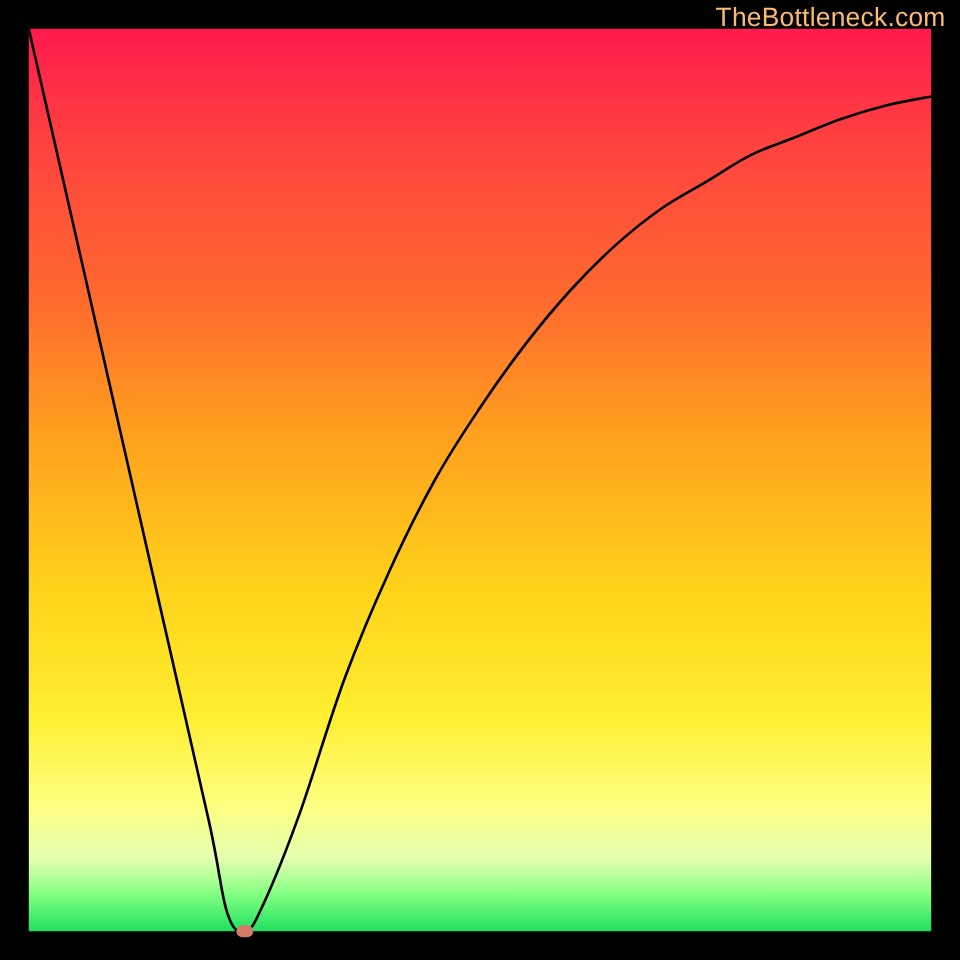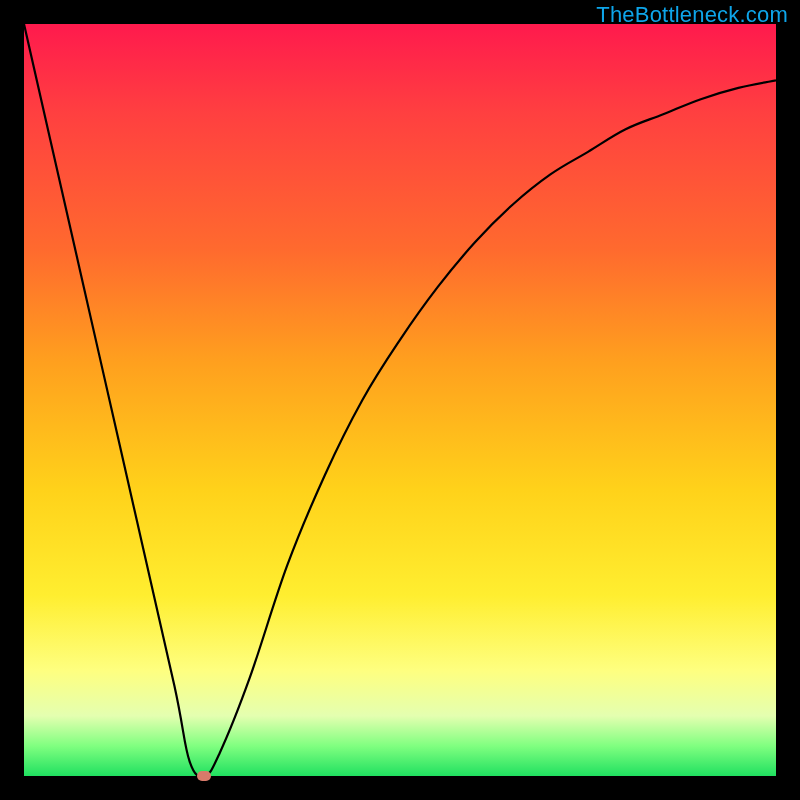--- a/index.html
+++ b/index.html
@@ -39,21 +39,21 @@
       #80ff80 96%,
       #20e060 100%
     );
   }
   .watermark {
     position: absolute;
     top: 2px;
     right: 12px;
     font-size: 22px;
     font-weight: 500;
-    color: #0ea5e9;
+    color: #fdba74;
     letter-spacing: 0.2px;
     pointer-events: none;
   }
   svg.curve {
     position: absolute;
     top: 0;
     left: 0;
     width: 752px;
     height: 752px;
   }

